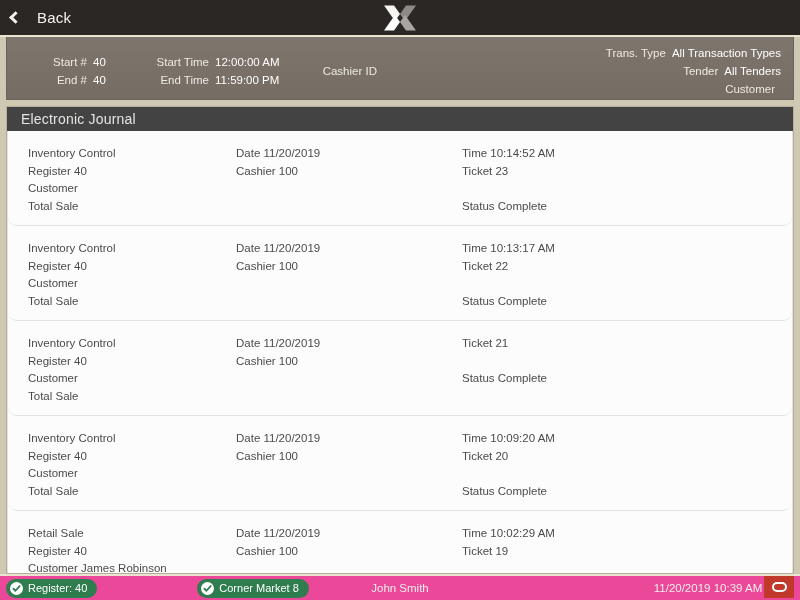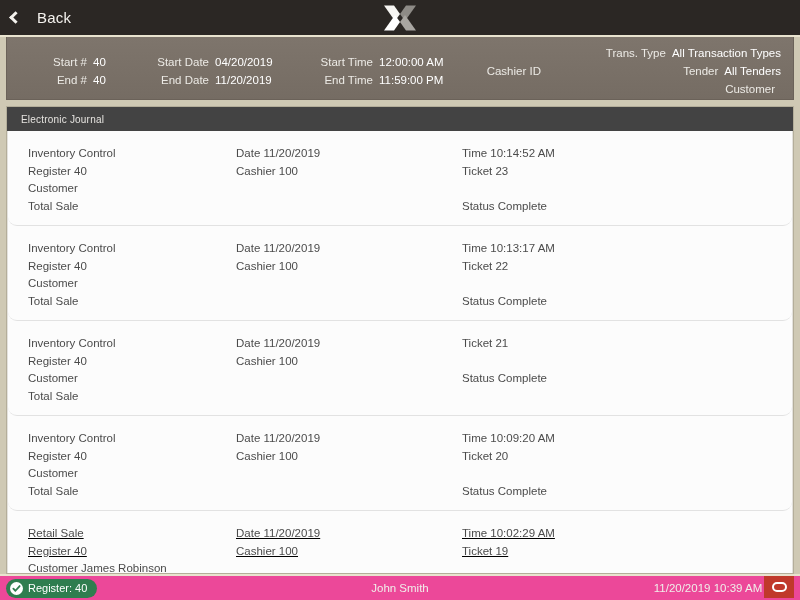--- a/index.html
+++ b/index.html
@@ -95,39 +95,39 @@
     min-height:0;
     border:1px solid #b4ae9a;
     background:#fbfbfb;
   }
   .panel-head {
     flex:0 0 24px;
     background:#434343;
     display:flex; align-items:center;
     padding-left:14px;
   }
-  .panel-title { color:#e6e4e0; font-size:10px; letter-spacing:.2px; }
+  .panel-title { color:#e6e4e0; font-size:14px; letter-spacing:.2px; }
 
   .panel-body {
     flex:1 1 auto;
     background:#fcfcfc;
     overflow:hidden;
     position:relative;
     border-left:1px solid #e3e1dc;
     border-right:1px solid #e3e1dc;
   }
 
   .jrow {
     display:flex;
     padding:14px 0 10px 0;
     border-bottom:1px solid #e2e2e2;
     min-height:79px;
     border-radius:9px;
   }
-  .jrow:last-child { border-bottom:none;text-decoration:underline; }
+  .jrow:last-child { border-bottom:none; }
   .jcol { display:flex; flex-direction:column; gap:0; }
   .jcol-a { width:228px; padding-left:20px; }
   .jcol-b { width:226px; }
   .jcol-c { width:300px; }
   .jline {
     font-size:11.5px;
     line-height:17.5px;
     color:#4b4b4b;
     white-space:nowrap;
   }
@@ -210,30 +210,20 @@
       <div class="frow">
         <span class="flabel">Start #</span>
         <span class="fval">40</span>
       </div>
       <div class="frow">
         <span class="flabel">End #</span>
         <span class="fval">40</span>
       </div>
     </div>
 
-    <div class="fgroup g2">
-      <div class="frow">
-        <span class="flabel">Start Date</span>
-        <span class="fval">04/20/2019</span>
-      </div>
-      <div class="frow">
-        <span class="flabel">End Date</span>
-        <span class="fval">11/20/2019</span>
-      </div>
-    </div>
 
     <div class="fgroup g3">
       <div class="frow">
         <span class="flabel">Start Time</span>
         <span class="fval">12:00:00 AM</span>
       </div>
       <div class="frow">
         <span class="flabel">End Time</span>
         <span class="fval">11:59:00 PM</span>
       </div>
@@ -360,20 +350,28 @@
   <div class="statusbar">
     <div class="badge badge-1">
       <span class="check">
         <svg width="9" height="9" viewBox="0 0 10 10">
             <path d="M1.5 5.2 L3.8 7.5 L8.5 2.3" stroke="#2f7d4f" stroke-width="2" fill="none" stroke-linecap="round" stroke-linejoin="round"></path>
           </svg>
       </span>
       <span>Register: 40</span>
     </div>
 
+    <div class="badge badge-2">
+      <span class="check">
+        <svg width="9" height="9" viewBox="0 0 10 10">
+            <path d="M1.5 5.2 L3.8 7.5 L8.5 2.3" stroke="#2f7d4f" stroke-width="2" fill="none" stroke-linecap="round" stroke-linejoin="round"></path>
+          </svg>
+      </span>
+      <span>Corner Market 8</span>
+    </div>
 
     <div class="user">John Smith</div>
     <div class="datetime">11/20/2019 10:39 AM</div>
 
     <div class="power">
       <span class="oval"></span>
     </div>
   </div>
 </div>
 

